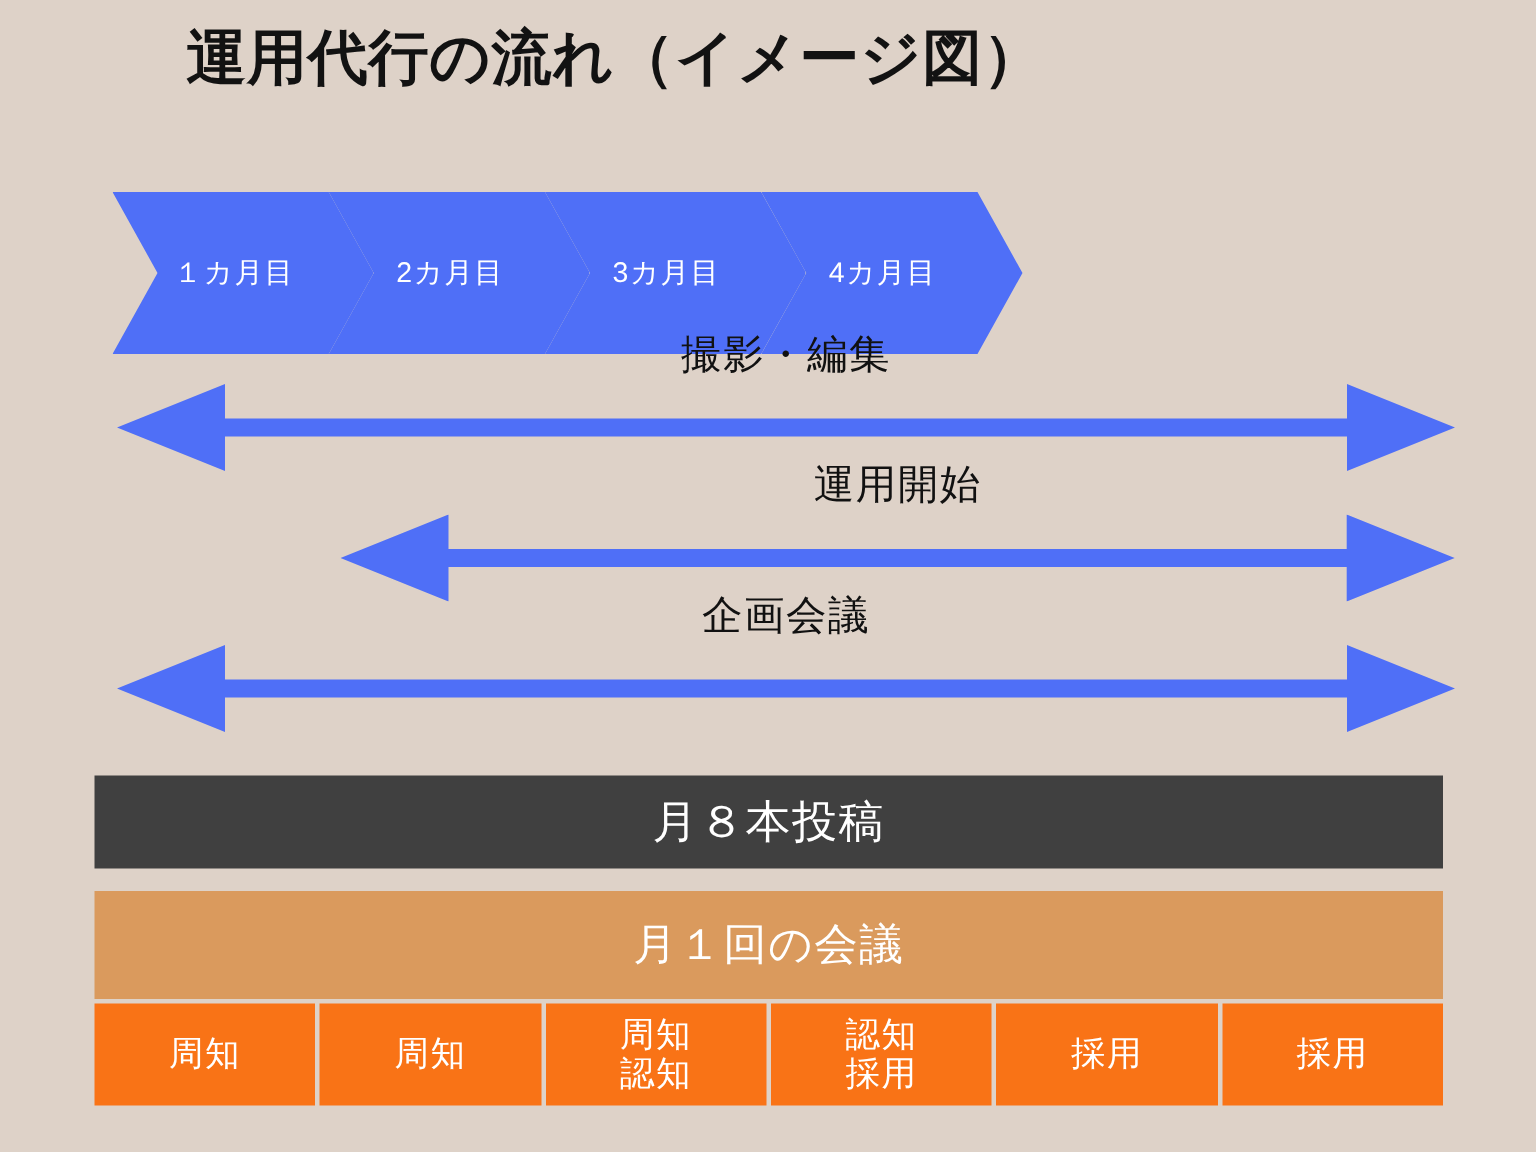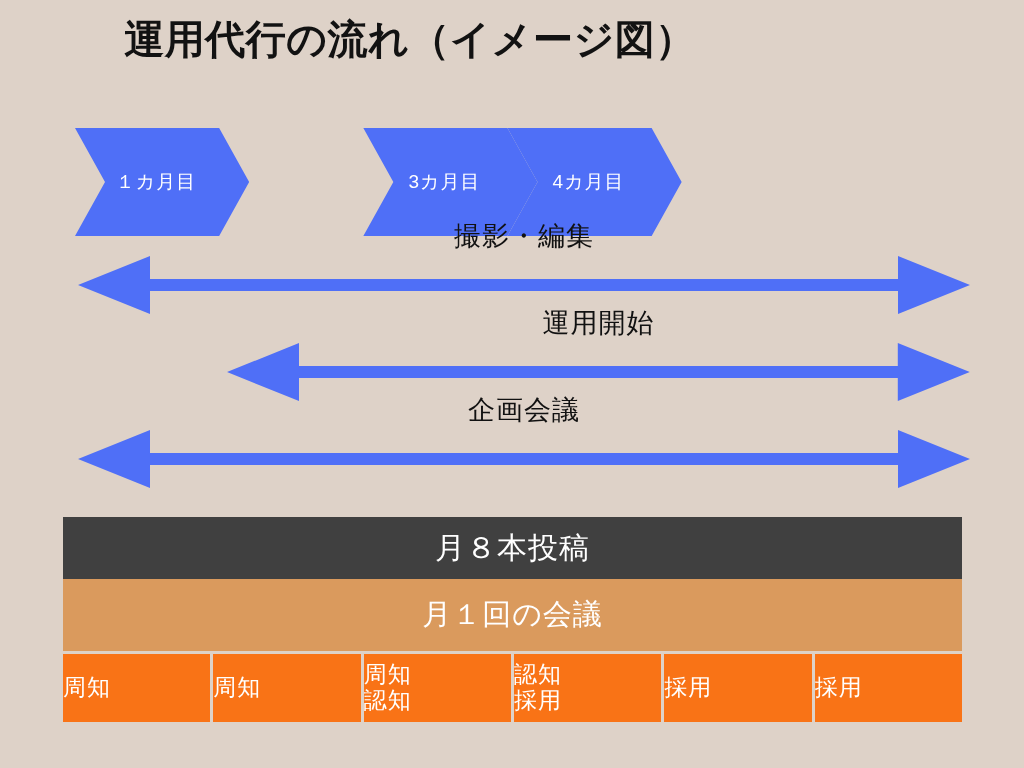--- a/index.html
+++ b/index.html
@@ -88,56 +88,60 @@
     height: 62px;
     background: #404040;
     display: flex;
     align-items: center;
     justify-content: center;
     color: #FFFFFF;
     font-size: 30px;
     letter-spacing: 1px;
   }
   #meeting-bar {
-    margin-top: 0;
+    margin-top: 15px;
     height: 72px;
     background: #DA9A5D;
     display: flex;
     align-items: center;
     justify-content: center;
     color: #FFFFFF;
     font-size: 29px;
     letter-spacing: 1px;
   }
   #phase-row {
     margin-top: 3px;
     height: 68px;
     display: flex;
     gap: 3px;
   }
   .phase-cell {
     flex: 1 1 0;
     background: #F97316;
     display: flex;
     flex-direction: column;
+    align-items: center;
     justify-content: center;
     color: #FFFFFF;
     font-size: 23px;
     line-height: 1.12;
     letter-spacing: 1px;
   }
 </style>
 </head>
 <body>
 
 <div id="slide-title">運用代行の流れ（イメージ図）</div>
 
 <div id="chevron-band">
     <div class="chevron" style="left: 0px; width: 174.167px; clip-path: polygon(0px 0px, 82.775% 0px, 100% 50%, 82.775% 100%, 0px 100%, 17.225% 50%);">
       <span class="chevron-label">１カ月目</span>
+    </div>
+    <div class="chevron" style="left: 144.167px; width: 174.167px; clip-path: polygon(0px 0px, 82.775% 0px, 100% 50%, 82.775% 100%, 0px 100%, 17.225% 50%);">
+      <span class="chevron-label">2カ月目</span>
     </div>
     <div class="chevron" style="left: 288.333px; width: 174.167px; clip-path: polygon(0px 0px, 82.775% 0px, 100% 50%, 82.775% 100%, 0px 100%, 17.225% 50%);">
       <span class="chevron-label">3カ月目</span>
     </div>
     <div class="chevron" style="left: 432.5px; width: 174.167px; clip-path: polygon(0px 0px, 82.775% 0px, 100% 50%, 82.775% 100%, 0px 100%, 17.225% 50%);">
       <span class="chevron-label">4カ月目</span>
     </div>
   </div>
 
 <div id="arrows-container">

